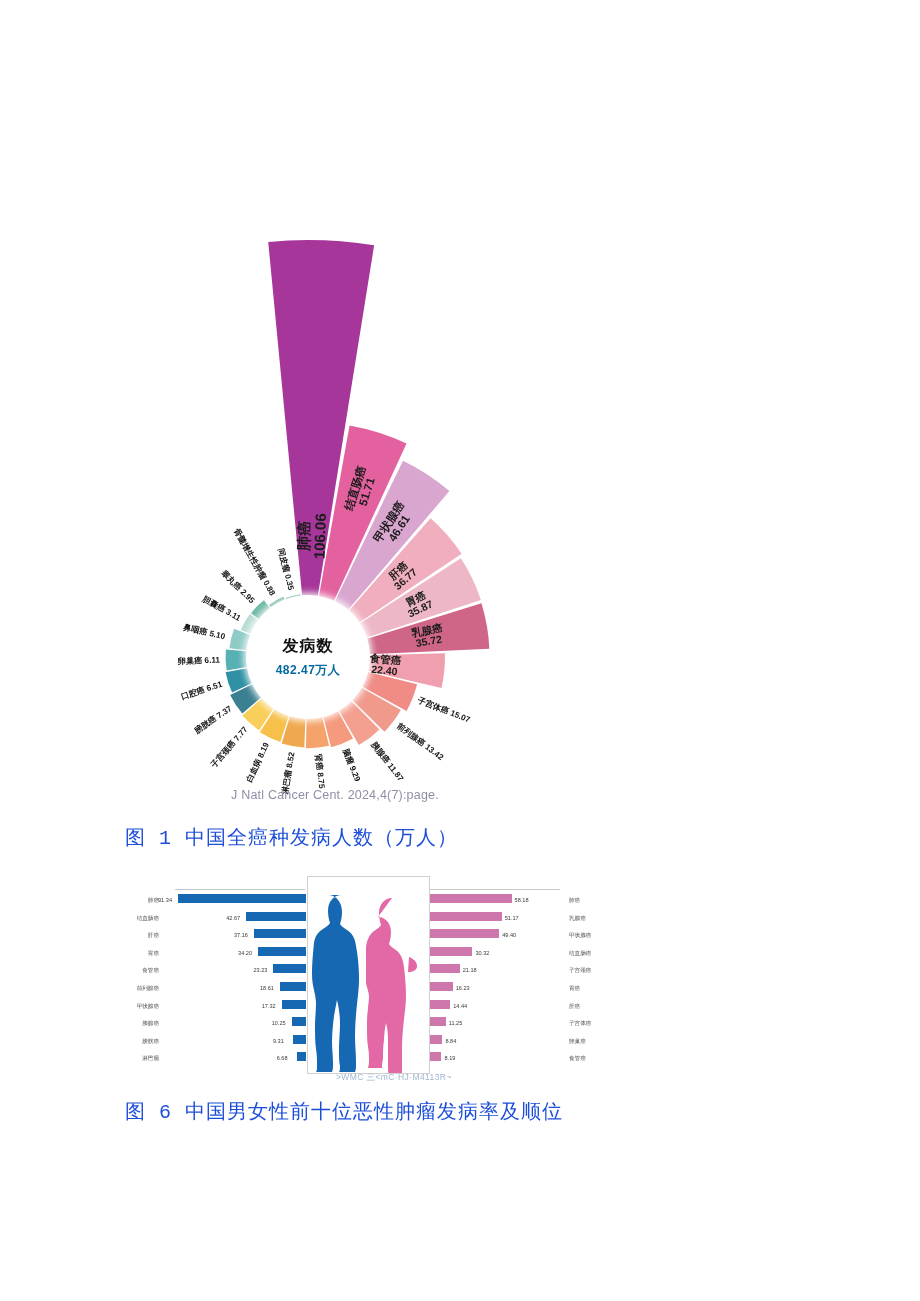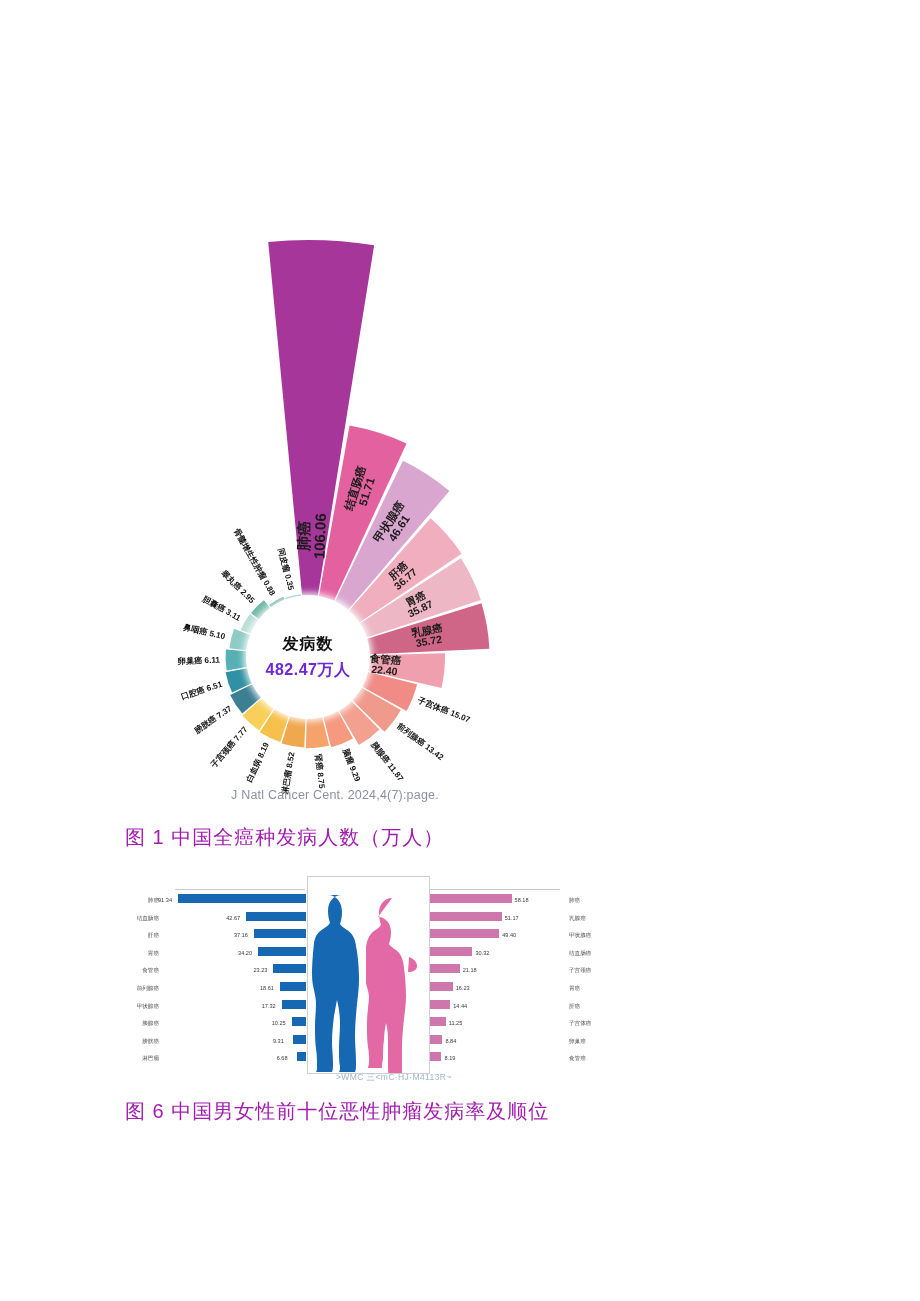--- a/index.html
+++ b/index.html
@@ -10,36 +10,36 @@
   
   #fig1-wrap{position:absolute;left:100px;top:140px;width:470px;height:690px;}
   #fig1-stage{position:absolute;left:0;top:0;width:470px;height:660px;}
   #fig1-svg{position:absolute;left:0;top:0;}
   .hub{
     position:absolute;left:149px;top:458px;width:118px;height:118px;border-radius:50%;
     background:#ffffff;display:flex;flex-direction:column;align-items:center;justify-content:center;
     box-shadow:0 0 7px 5px rgba(255,255,255,.95);
   }
   .hub .hub-t{font-family:"Liberation Sans",sans-serif;font-weight:bold;font-size:16px;color:#111;letter-spacing:1px;}
-  .hub .hub-v{font-family:"Liberation Sans",sans-serif;font-weight:bold;font-size:16px;color:#6d28d9;margin-top:5px;letter-spacing:.5px;}
+  .hub .hub-v{font-family:"Liberation Sans",sans-serif;font-weight:bold;font-size:12px;color:#0369a1;margin-top:5px;letter-spacing:.5px;}
 
   .wedge-label{
     position:absolute;font-family:"Liberation Sans",sans-serif;font-weight:bold;
     color:#141414;white-space:nowrap;transform-origin:0 50%;pointer-events:none;
   }
   .wl-in{color:#1b1b1b;text-align:center;line-height:1.05;}
   .wl-in .n{display:block;}
   .wl-in .v{display:block;}
 
   #fig1-cite{
     position:absolute;left:0;top:648px;width:470px;text-align:center;
     font-family:"Liberation Sans",sans-serif;font-size:12.5px;color:#8e8fa6;letter-spacing:.2px;
   }
   .caption{
-    position:absolute;font-family:Liberation Sans, sans-serif;font-size:20px;color:#a21caf;letter-spacing:1px;white-space:nowrap;
+    position:absolute;font-family:Liberation Mono, monospace;font-size:20px;color:#1d4ed8;letter-spacing:1px;white-space:nowrap;
   }
   #cap1{left:125px;top:824px;}
   #cap2{left:125px;top:1098px;}
 
   
   #fig2-wrap{position:absolute;left:125px;top:876px;width:500px;height:210px;}
   #fig2-frame{position:absolute;left:182px;top:0;width:121px;height:196px;border:1px solid #cfcfcf;background:#fff;}
   .f2-axisline{position:absolute;top:13px;height:1px;background:#c9c9c9;}
   #f2-axis-l{left:50px;width:130px;}
   #f2-axis-r{left:305px;width:130px;}

